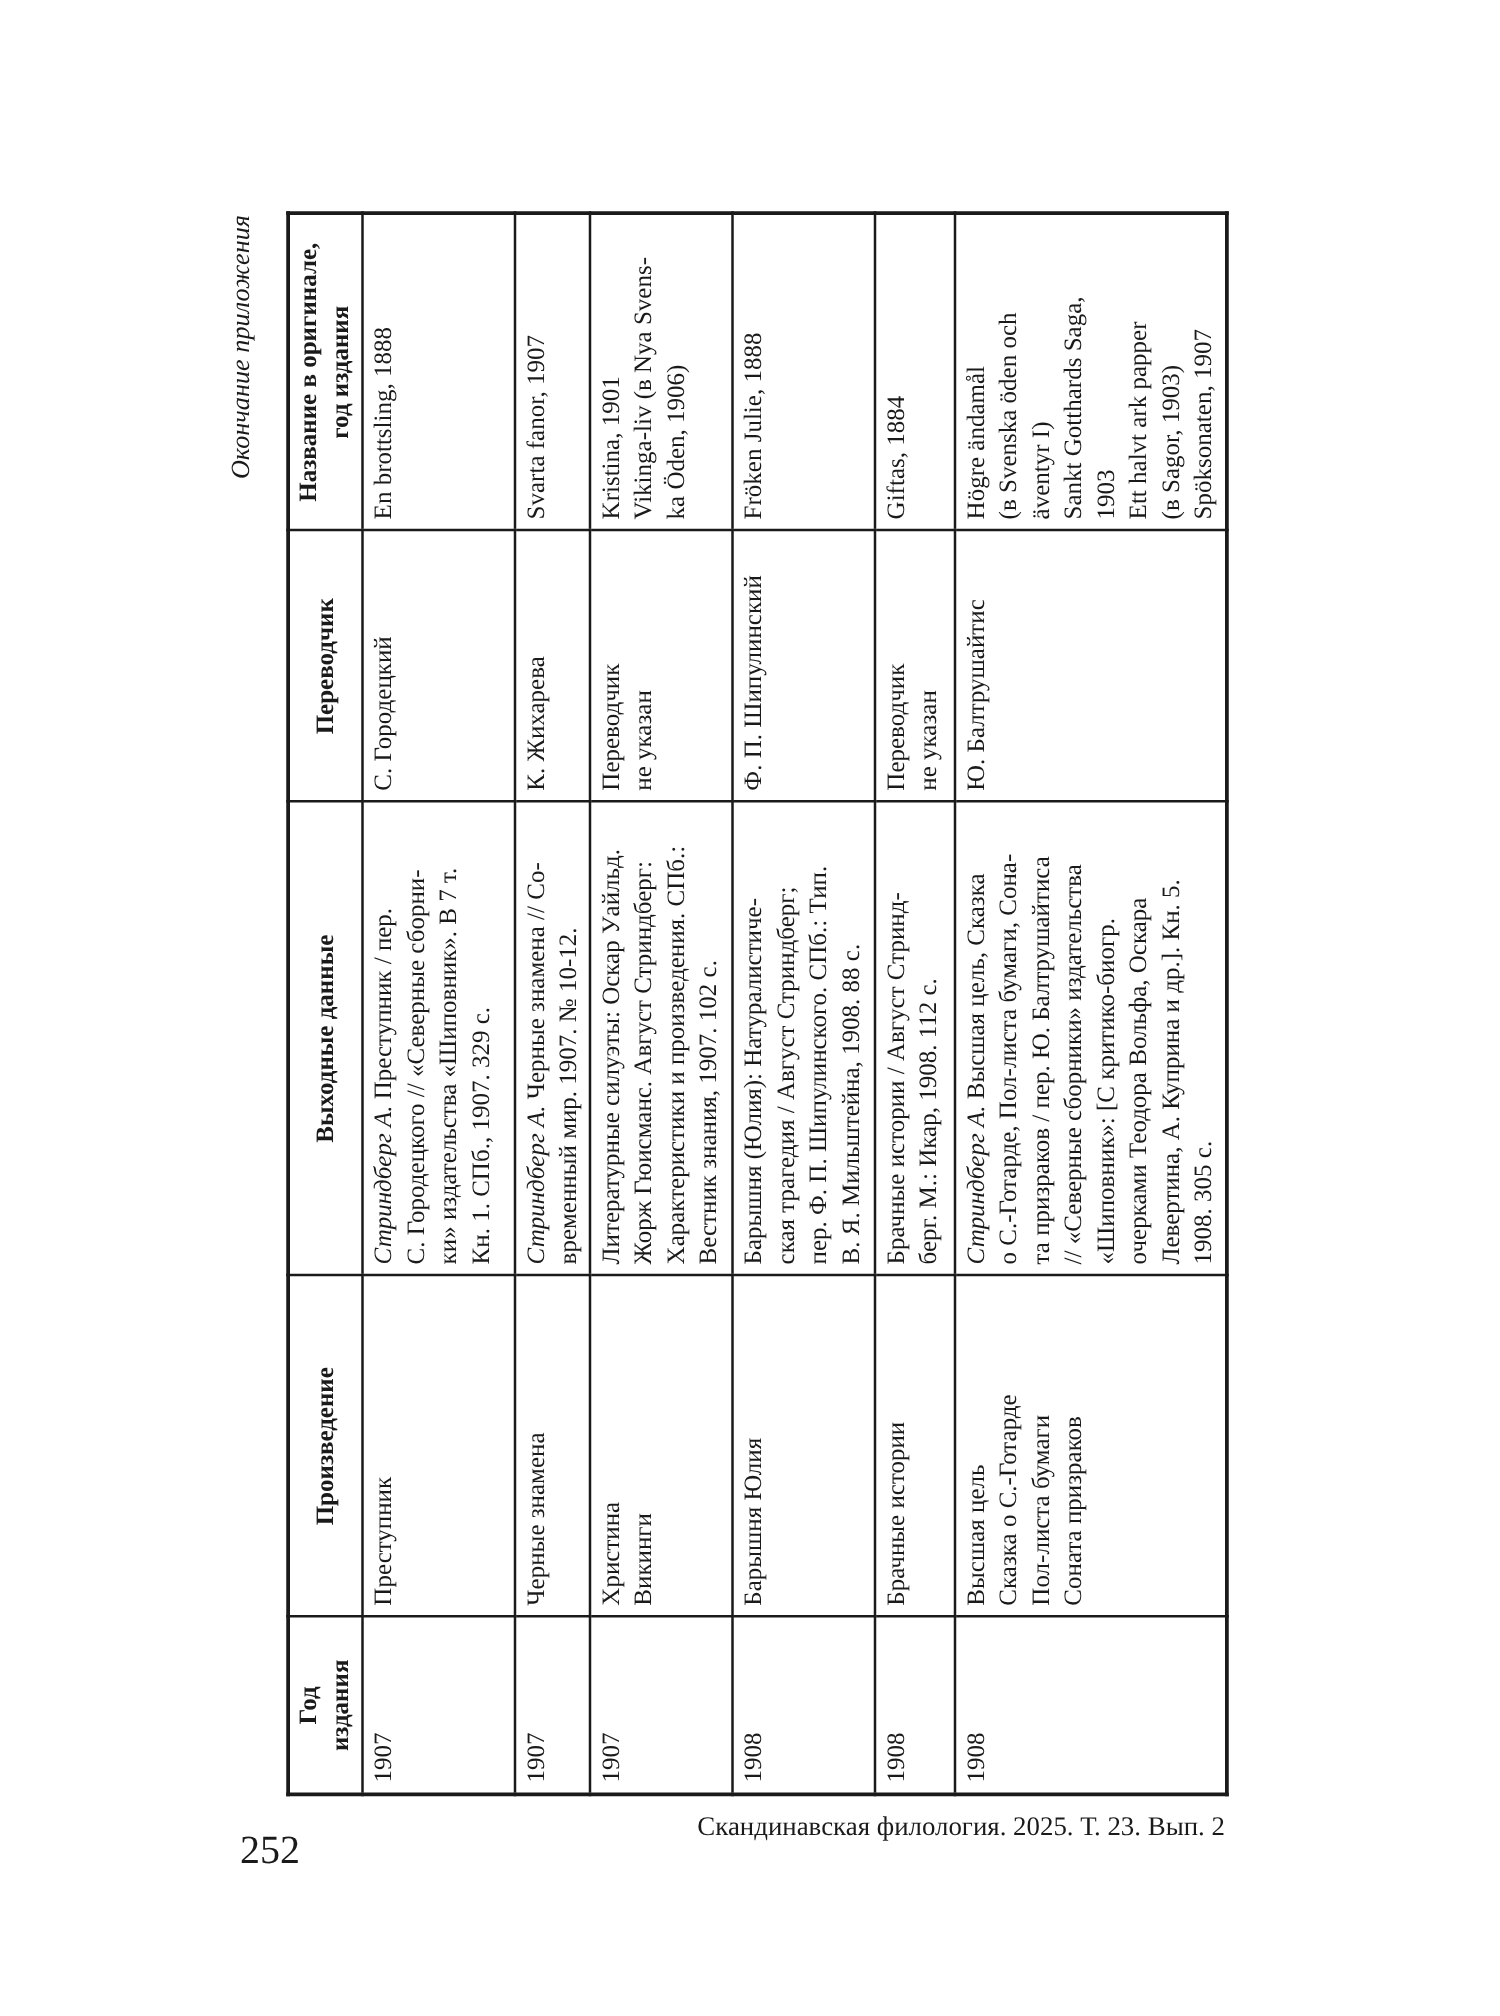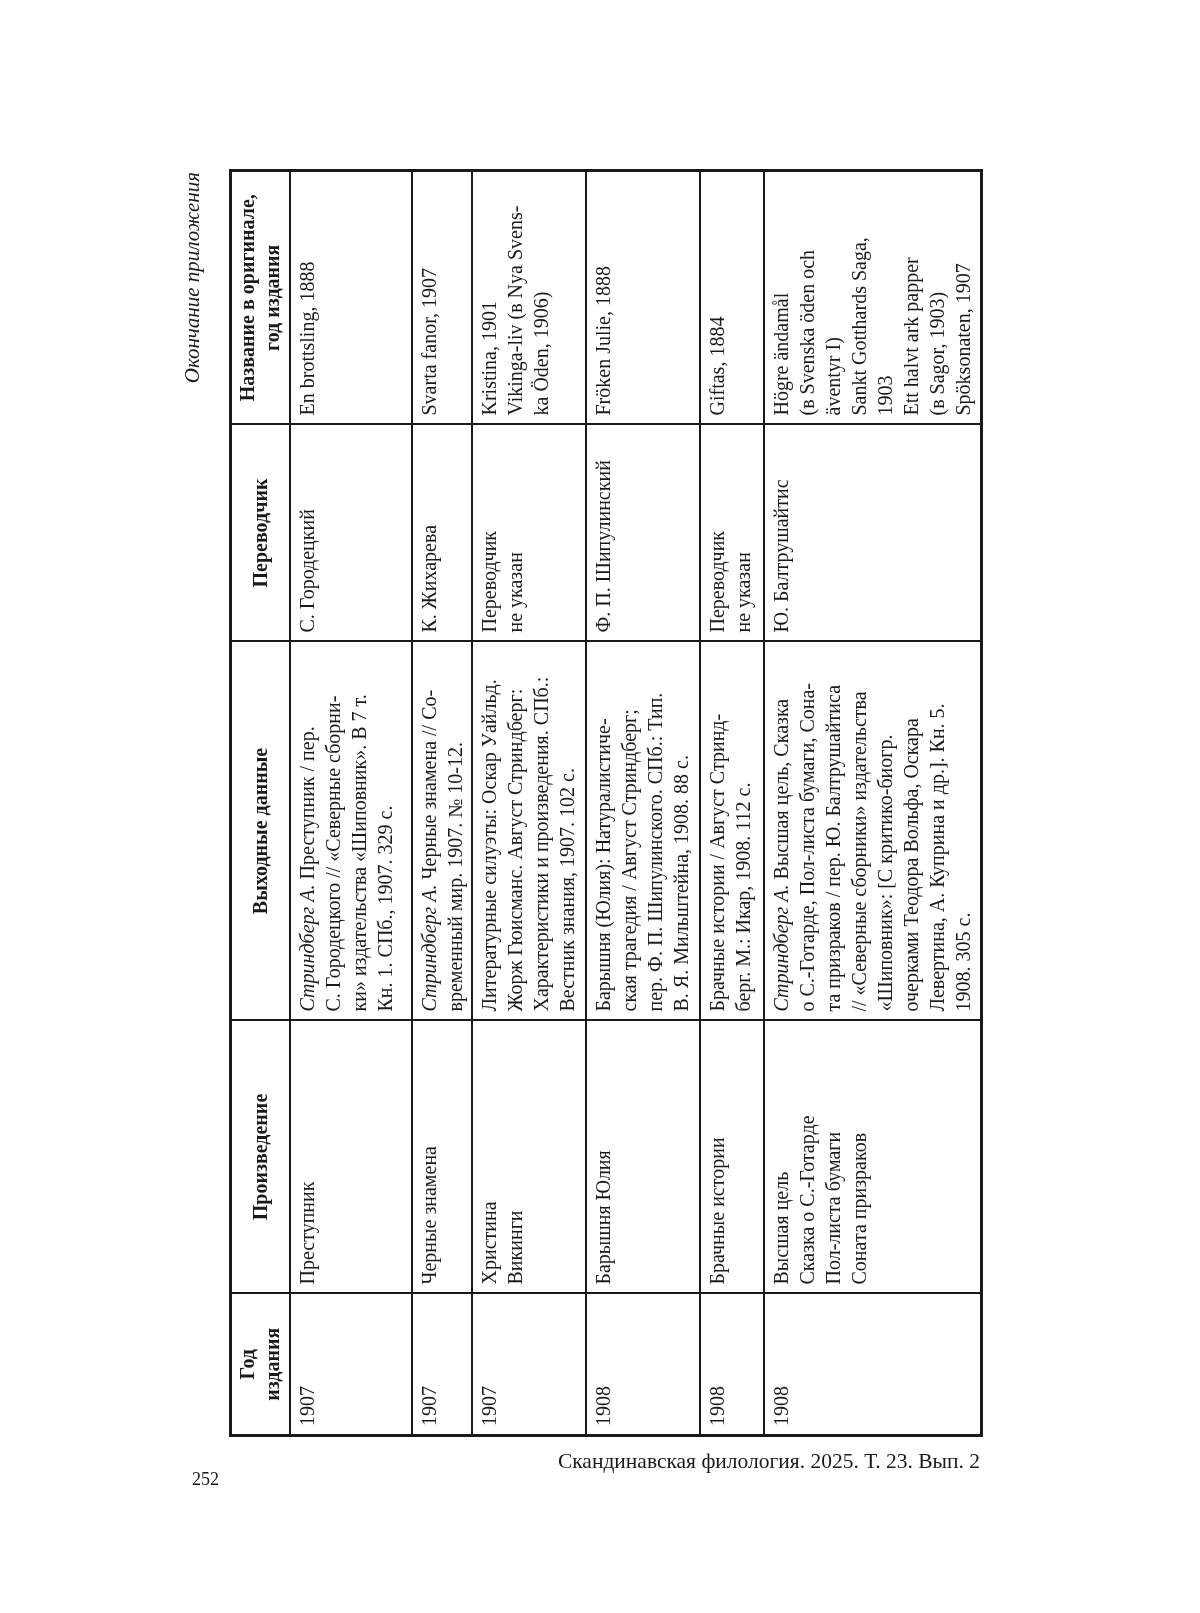--- a/index.html
+++ b/index.html
@@ -32,21 +32,21 @@
   }
   table.appx td{
     text-align:left;vertical-align:top;
     font-size:20px;line-height:26px;padding:3px 6px 3px 8px;
     white-space:pre-line;
   }
   table.appx td i{font-style:italic;}
   
   .page-number{
     position:absolute;left:192px;top:1462px;
-    font-size:18px;line-height:34px;text-align:right;
+    font-size:32px;line-height:34px;text-align:right;
   }
   .footer-journal{
     position:absolute;right:220px;top:1444px;
     font-size:21.5px;line-height:34px;white-space:nowrap;
   }
 </style>
 </head>
 <body>
 
 <div class="rot-wrap">

